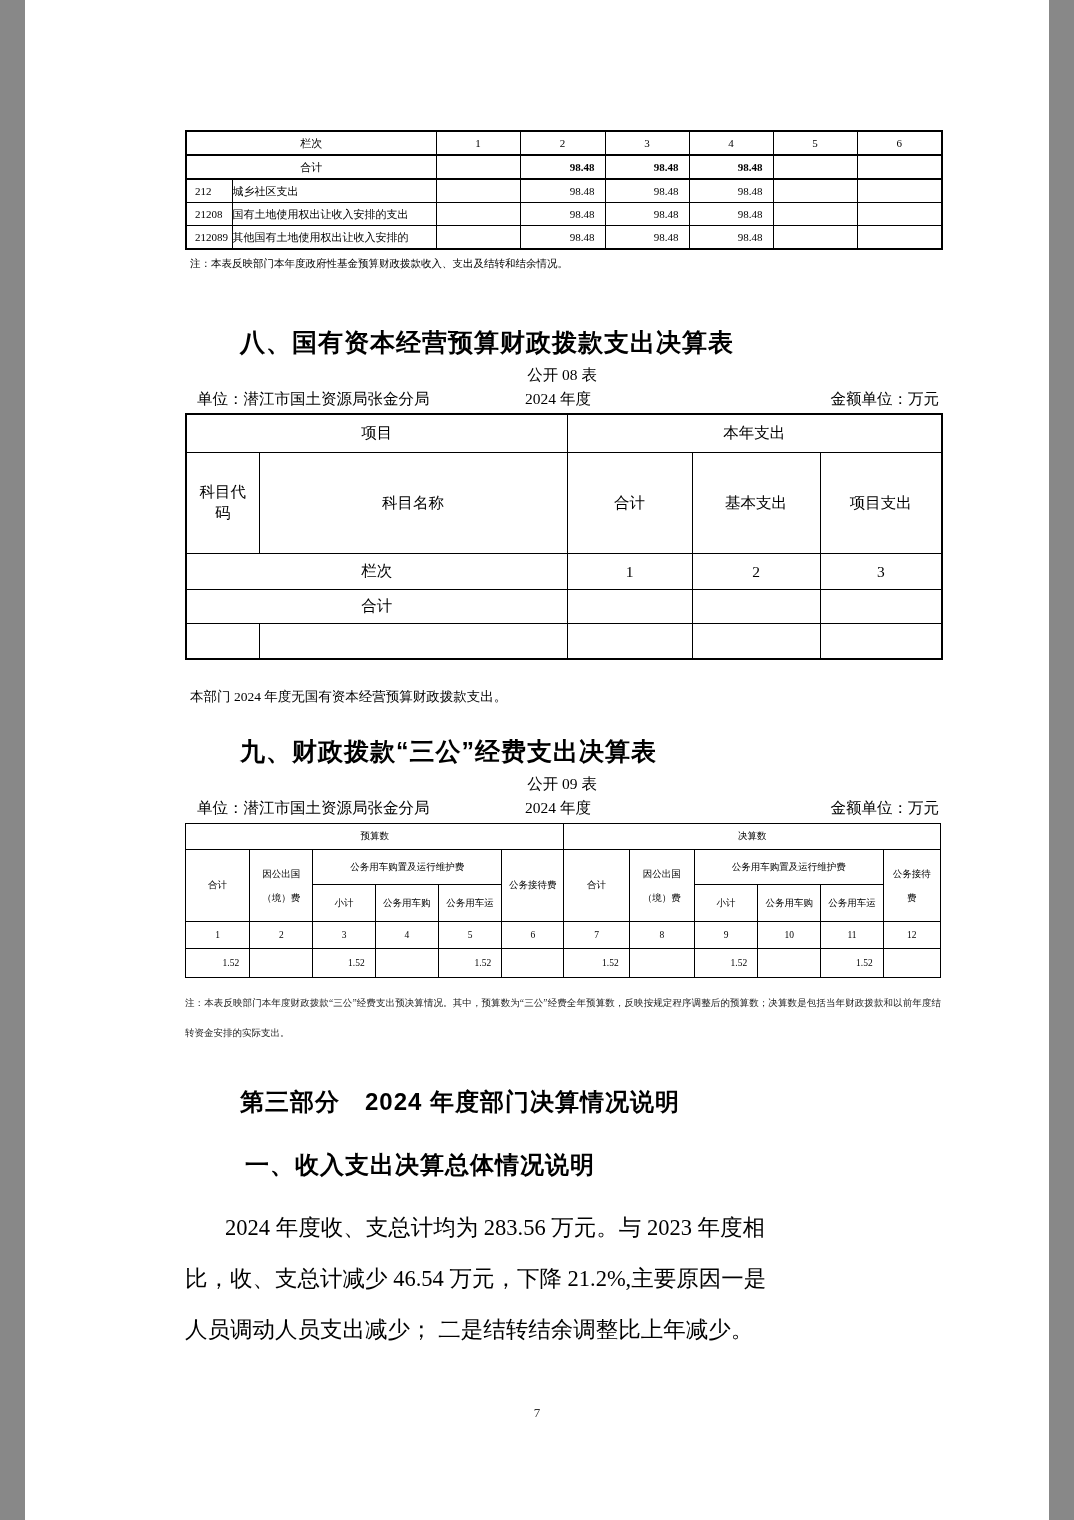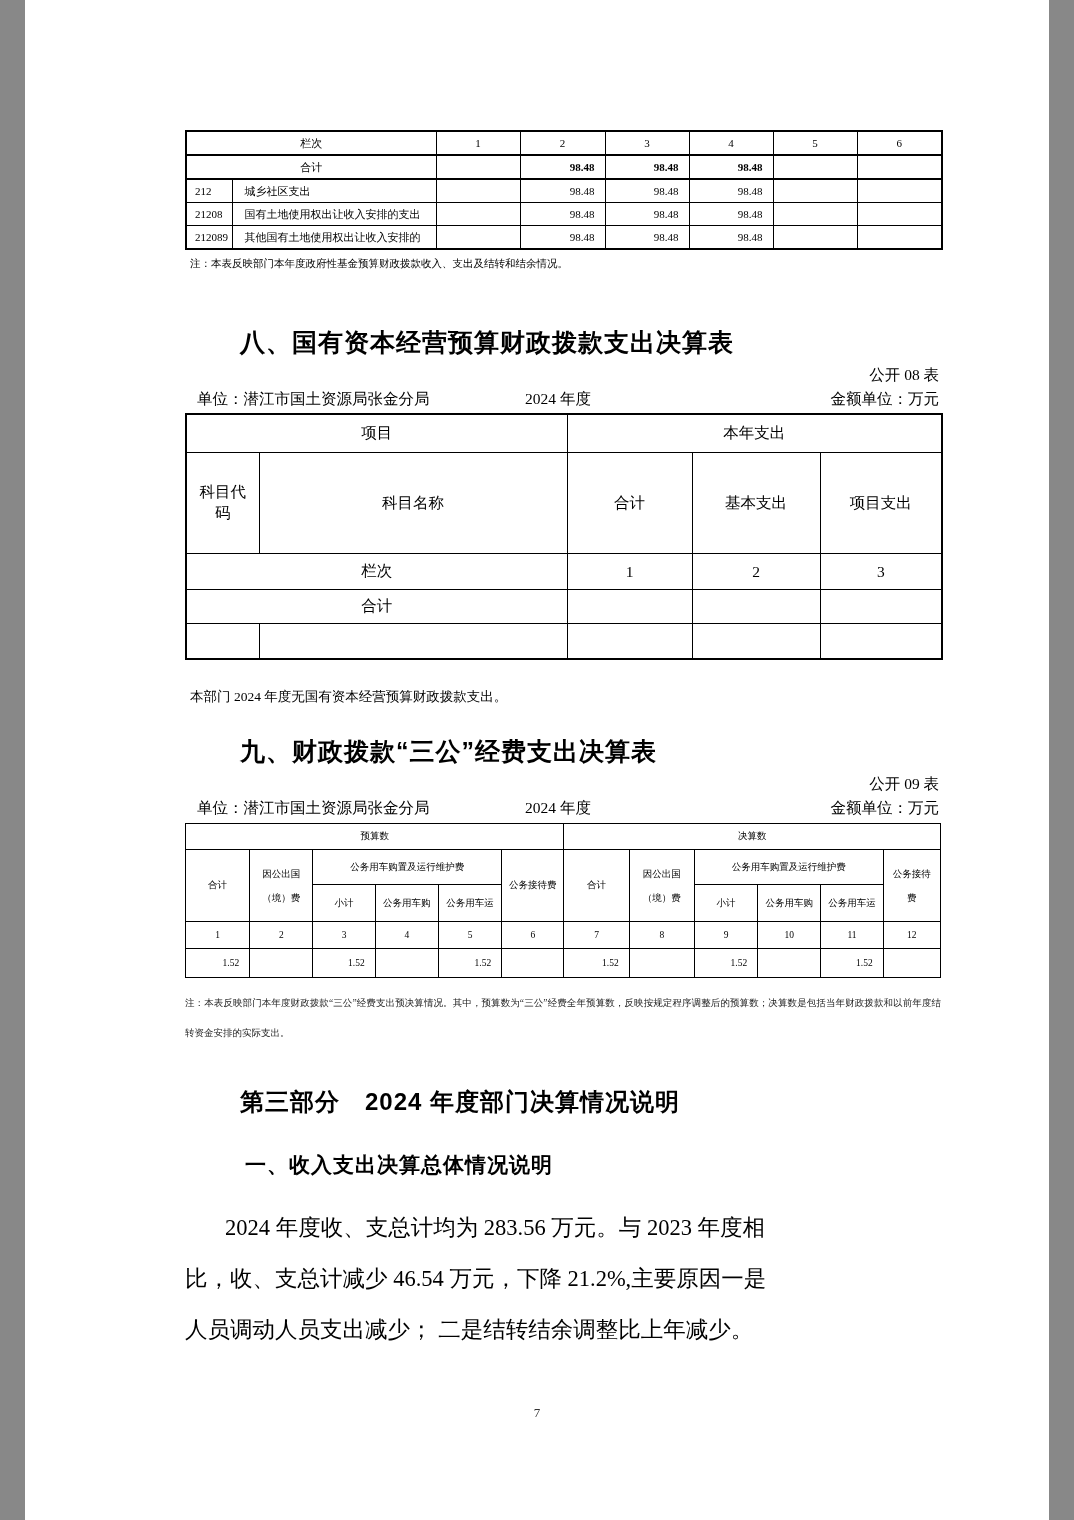--- a/index.html
+++ b/index.html
@@ -10,32 +10,32 @@
   .content{position:absolute;left:160px;top:0;width:756px;}
 
   
   table{border-collapse:collapse;table-layout:fixed;width:756px;}
   td{overflow:hidden;}
   .t1{border:2px solid #000;font-size:11px;margin-top:130px;}
   .t1 td{border:1px solid #000;height:22px;padding:0;}
   .t1 .r-lanci td,.t1 .r-total td{border-bottom-width:2px;}
   .t1 .c{text-align:center;}
   .t1 .code{text-align:left;padding-left:8px;}
-  .t1 .name{text-align:left;padding-left:12px;}
+  .t1 .name{text-align:left;padding-left:0;}
   .t1 .num{text-align:right;padding-right:10px;}
   .b{font-weight:700;}
 
   .note1{font-size:10.5px;line-height:14px;margin-top:7px;padding-left:5px;}
 
   
   .sec-title{font-family:"Liberation Sans","DejaVu Sans",sans-serif;font-weight:700;
              font-size:25px;line-height:35px;margin:0 0 0 55px;letter-spacing:1px;}
   .h8{margin-top:54px;}
   .h9{margin-top:28px;}
-  .pub{font-size:15.5px;line-height:20px;text-align:right;padding-right:2px;margin-top:5px;}
+  .pub{font-size:15.5px;line-height:20px;text-align:center;padding-right:2px;margin-top:5px;}
   .unit-line{position:relative;height:24px;font-size:15.5px;line-height:24px;margin-top:2px;}
   .u-left{position:absolute;left:12px;}
   .u-mid{position:absolute;left:340px;}
   .u-right{position:absolute;right:2px;}
 
   
   .t2{border:2px solid #000;font-size:15.5px;margin-top:2px;}
   .t2 td{border:1.5px solid #000;text-align:center;padding:0 10px;}
   .t2 .r1 td{height:37px;}
   .t2 .r2 td{height:100px;}
@@ -56,21 +56,21 @@
   .t3 .r5 td{height:28px;}
   .t3 .num{text-align:right;padding-right:10px;padding-left:24px;}
   .t3 .line{display:block;line-height:24px;}
 
   .note9{font-size:9.5px;line-height:30px;margin-top:10px;text-align:justify;color:#222;}
 
   
   .p3-title{font-family:"Liberation Sans","DejaVu Sans",sans-serif;font-weight:700;
             font-size:24px;line-height:36px;margin:36px 0 0 55px;letter-spacing:1px;}
   .p3-h1{font-family:"Liberation Sans","DejaVu Sans",sans-serif;font-weight:700;
-         font-size:21px;line-height:30px;margin:30px 0 0 60px;letter-spacing:1px;}
+         font-size:24px;line-height:30px;margin:30px 0 0 60px;letter-spacing:1px;}
   .para{margin-top:22px;font-size:22.5px;}
   .para .pl{line-height:51px;white-space:nowrap;}
   .para .indent{padding-left:40px;}
 
   .page-num{position:absolute;top:1405px;left:0;width:100%;text-align:center;
             font-size:13px;color:#333;}
 </style>
 </head>
 <body>
 

